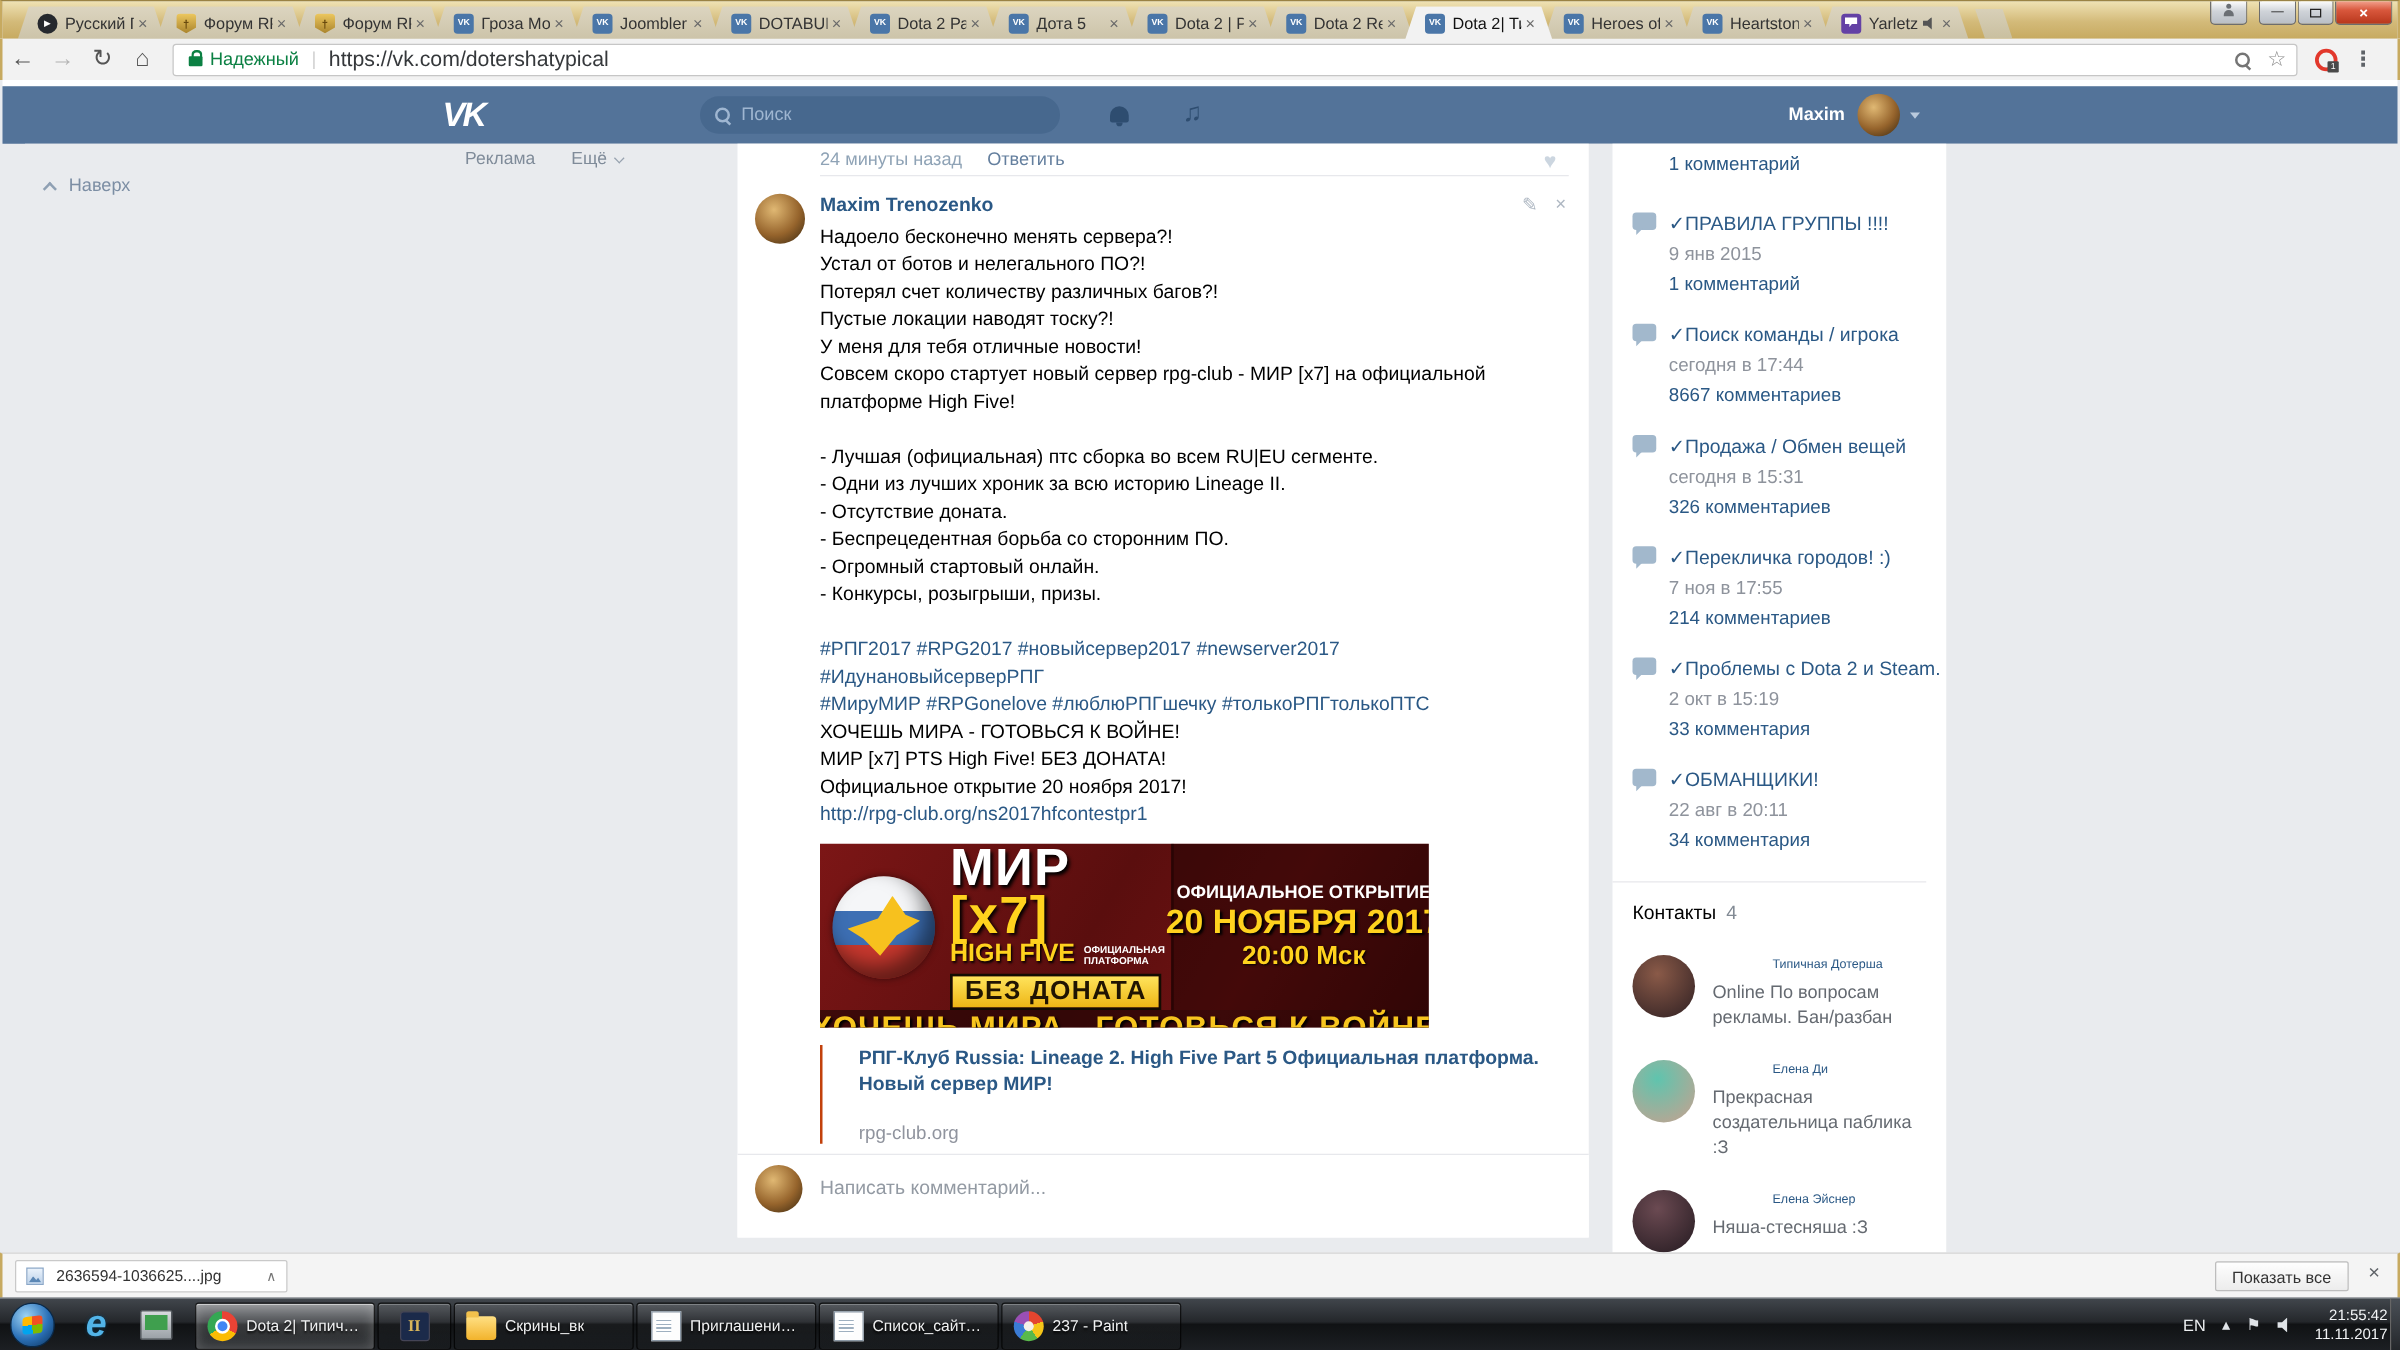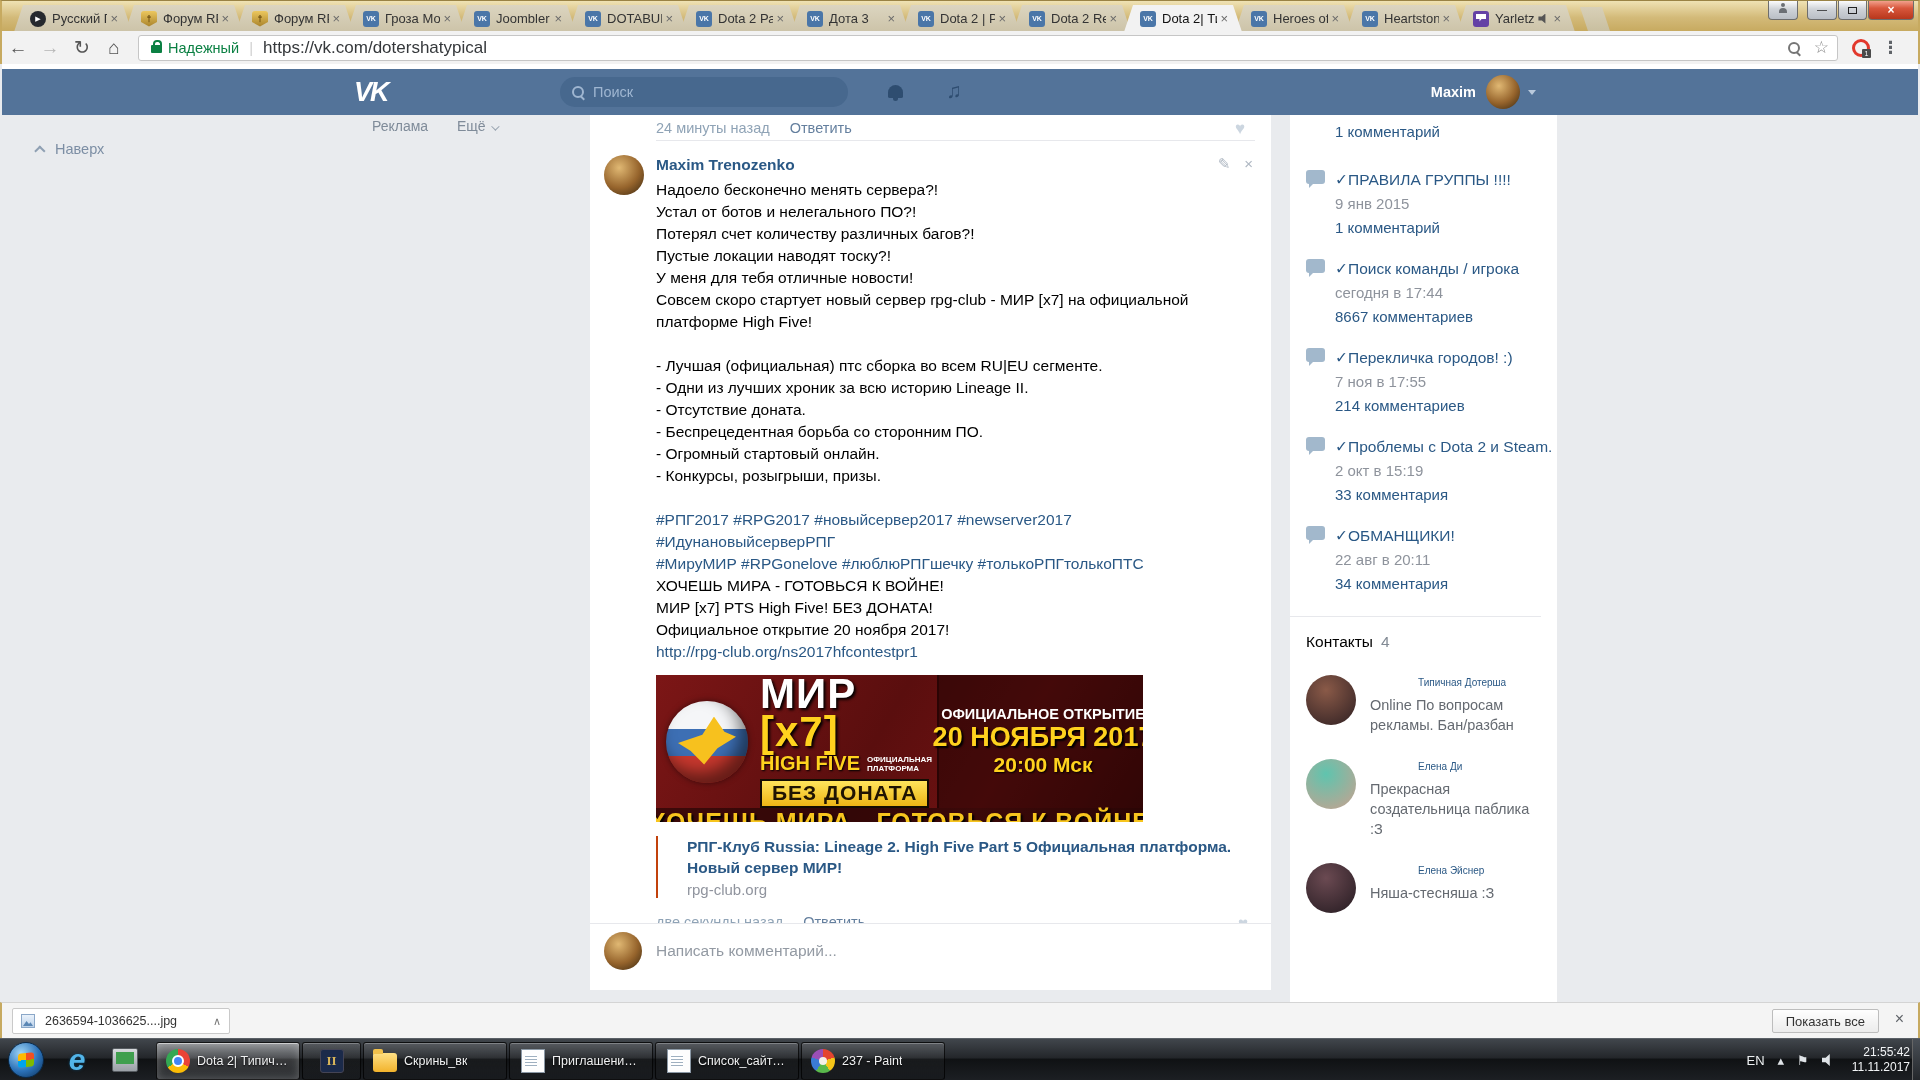--- a/index.html
+++ b/index.html
@@ -134,21 +134,21 @@
   #banner-right { width:210px; flex:0 0 210px; align-self:stretch; background:rgba(18,0,0,.45); border-left:2px solid #2a0404;
     display:flex; flex-direction:column; align-items:center; justify-content:center; }
   #b-r1 { font-size:14.5px; font-weight:bold; white-space:nowrap; }
   #b-r2 { font-size:27px; font-weight:bold; color:#ffd21e; text-shadow:2px 2px 2px #000; white-space:nowrap; }
   #b-r3 { font-size:21px; font-weight:bold; color:#ffd21e; text-shadow:1px 1px 2px #000; }
   #banner-bottom { height:36px; background:rgba(10,0,0,.5); display:flex; align-items:center; justify-content:center;
     font-size:25px; font-weight:bold; color:#f7c51e; letter-spacing:1px; text-shadow:2px 2px 2px #000; white-space:nowrap; }
   
   #link-preview { margin-top:14px; border-left:2px solid #c2410c; padding-left:29px; }
   #preview-title { color:#2a5885; font-weight:bold; font-size:15.5px; line-height:21px; }
-  #preview-domain { color:#90949e; font-size:15px; margin-top:3px; }
+  #preview-domain { color:#90949e; font-size:15px; margin-top:20px; }
   #comment-meta { position:relative; margin-top:16px; font-size:14.5px; }
   #comment-time { color:#8fa3b6; margin-right:16px; }
   #meta-heart { position:absolute; right:0px; top:0; }
   
   #comment-input { position:absolute; left:0; bottom:0; width:100%; height:67px; border-top:1px solid #e7e8ec; background:#fff; }
   #input-avatar { position:absolute; left:14px; top:8px; width:38px; height:38px; }
   #input-placeholder { position:absolute; left:66px; top:18px; color:#939aa3; font-size:15.5px; }
 
   
   #sidebar-card { position:absolute; left:1270px; top:0; width:267px; height:887px; background:#fff; padding:8px 0 0 16px; }
@@ -262,21 +262,21 @@
           <span class="tab-label">DOTABUFF</span>
           <span class="tab-close">×</span>
         </div>
         <div class="tab">
           <span class="favicon fav-vk">VK</span>
           <span class="tab-label">Dota 2 Раз</span>
           <span class="tab-close">×</span>
         </div>
         <div class="tab">
           <span class="favicon fav-vk">VK</span>
-          <span class="tab-label">Дота 3</span>
+          <span class="tab-label">Дота 5</span>
           <span class="tab-close">×</span>
         </div>
         <div class="tab">
           <span class="favicon fav-vk">VK</span>
           <span class="tab-label">Dota 2 | PR</span>
           <span class="tab-close">×</span>
         </div>
         <div class="tab">
           <span class="favicon fav-vk">VK</span>
           <span class="tab-label">Dota 2 Reb</span>
@@ -439,20 +439,26 @@
             <div class="topic-comments">1 комментарий</div>
           </div>
           <div class="topic">
             <span class="bubble-icon"></span>
             <div class="topic-title">✓Поиск команды / игрока</div>
             <div class="topic-date">сегодня в 17:44</div>
             <div class="topic-comments">8667 комментариев</div>
           </div>
           <div class="topic">
             <span class="bubble-icon"></span>
+            <div class="topic-title">✓Продажа / Обмен вещей</div>
+            <div class="topic-date">сегодня в 15:31</div>
+            <div class="topic-comments">326 комментариев</div>
+          </div>
+          <div class="topic">
+            <span class="bubble-icon"></span>
             <div class="topic-title">✓Перекличка городов! :)</div>
             <div class="topic-date">7 ноя в 17:55</div>
             <div class="topic-comments">214 комментариев</div>
           </div>
           <div class="topic">
             <span class="bubble-icon"></span>
             <div class="topic-title">✓Проблемы с Dota 2 и Steam.</div>
             <div class="topic-date">2 окт в 15:19</div>
             <div class="topic-comments">33 комментария</div>
           </div>

